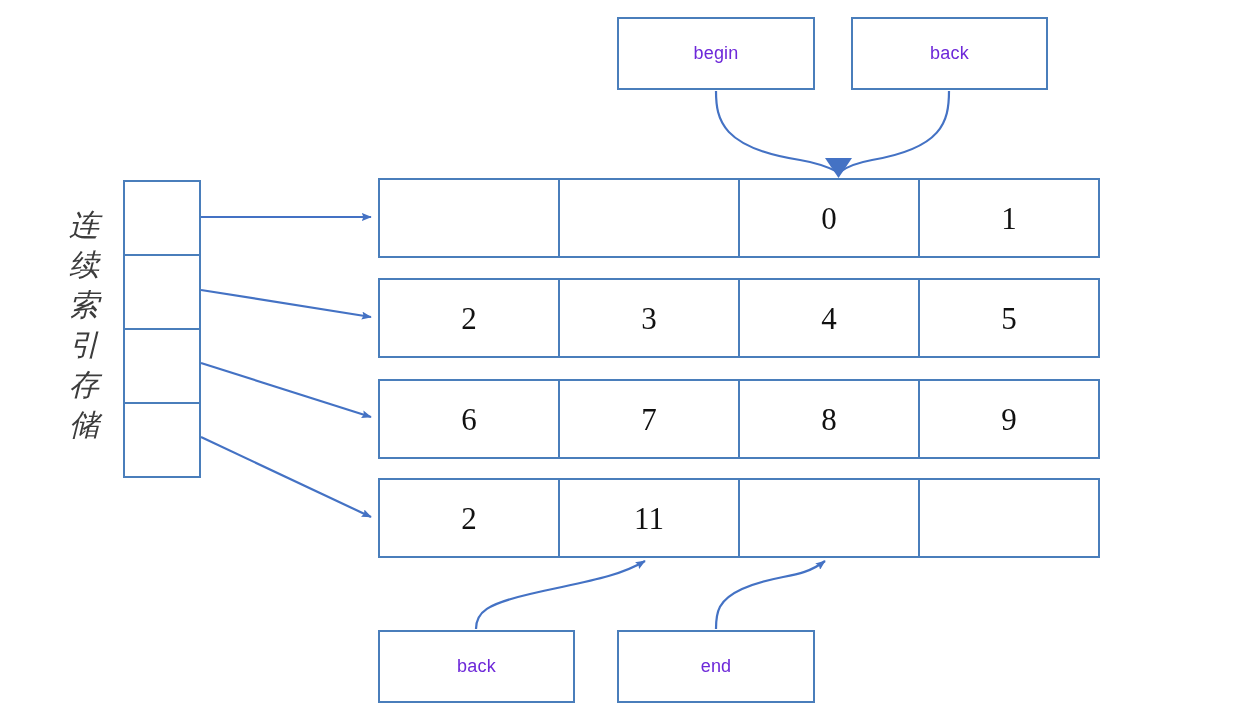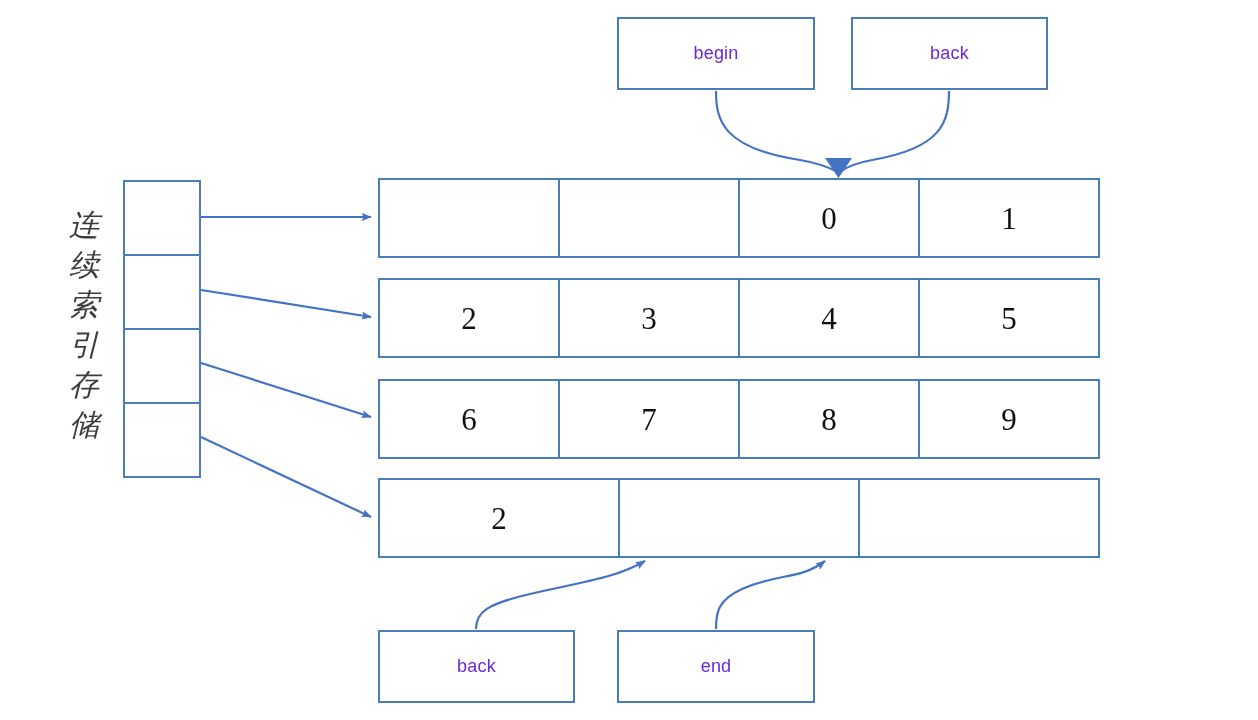--- a/index.html
+++ b/index.html
@@ -153,20 +153,21 @@
 
   <div class="row" style="top:379px;">
     <div class="cell">6</div>
     <div class="cell">7</div>
     <div class="cell">8</div>
     <div class="cell">9</div>
   </div>
 
   <div class="row" style="top:478px;">
     <div class="cell">2</div>
+    <div class="cell">11</div>
     <div class="cell"></div>
     <div class="cell"></div>
   </div>
 
   <svg id="connectors" viewBox="0 0 1258 720">
     <defs>
       <marker id="ah" markerWidth="10" markerHeight="8" refX="9.2" refY="4" orient="auto" markerUnits="userSpaceOnUse">
         <path d="M0,0 L10,4 L0,8 L1.6,4 z" fill="#4472c4"></path>
       </marker>
       <marker id="ah-down" markerWidth="13" markerHeight="11" refX="6.5" refY="10.4" orient="auto-start-reverse" markerUnits="userSpaceOnUse">

